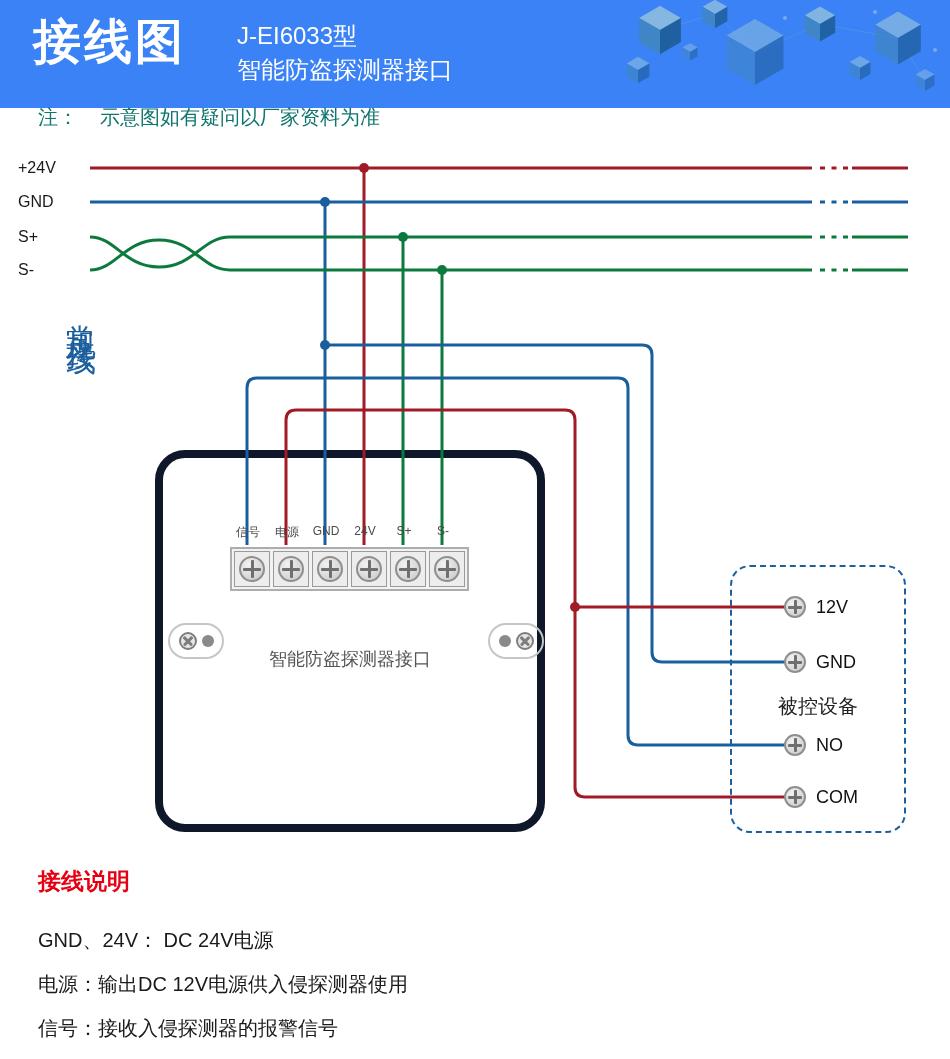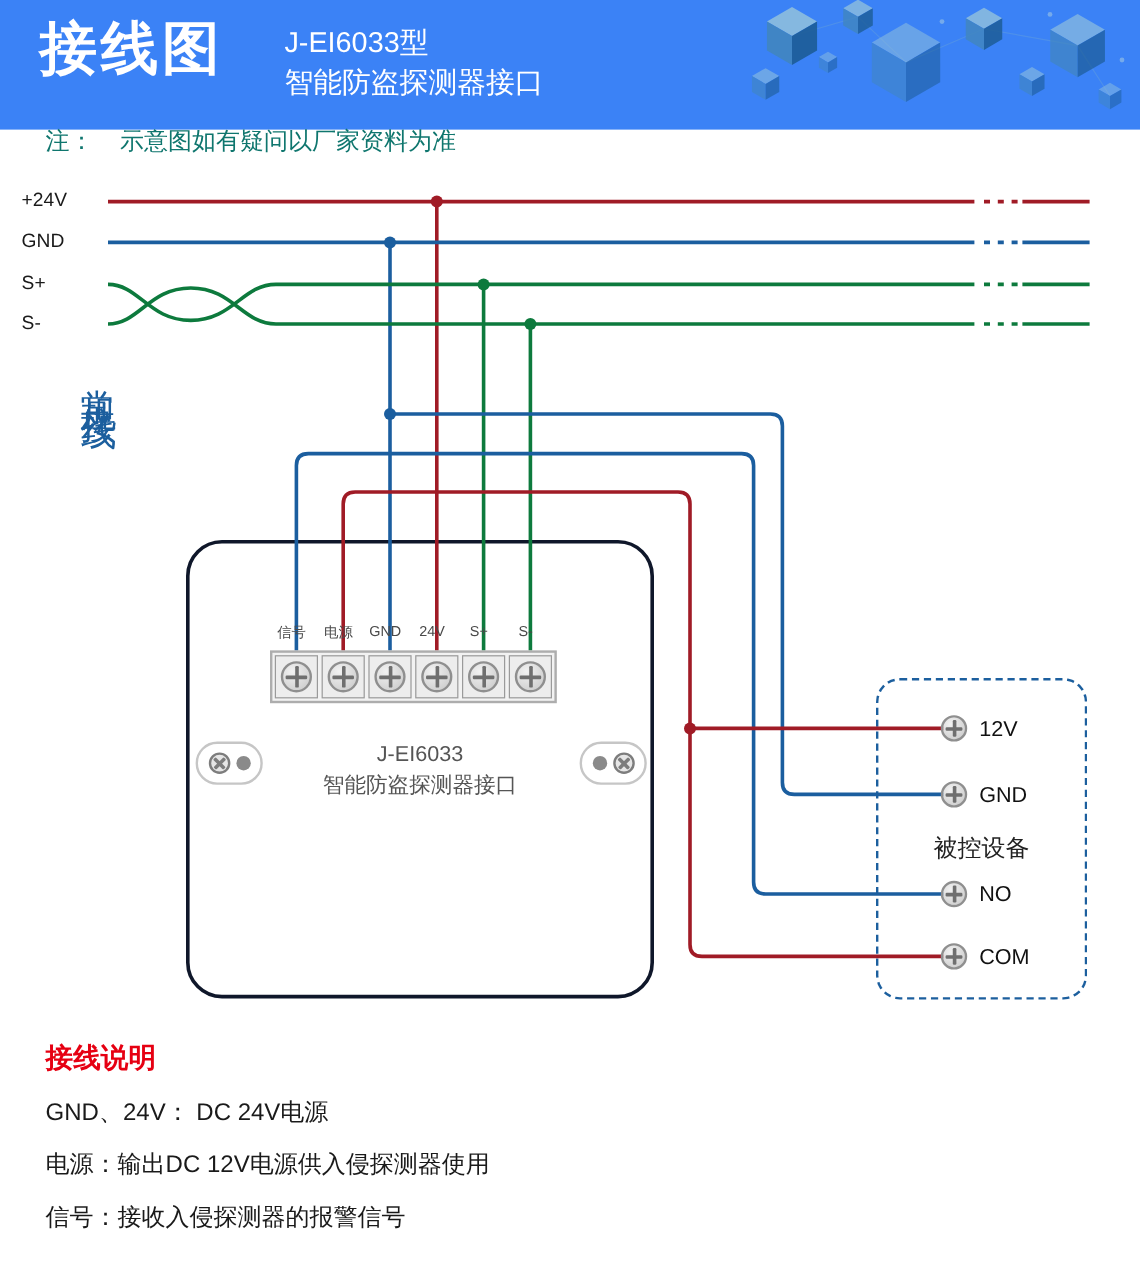--- a/index.html
+++ b/index.html
@@ -18,21 +18,21 @@
   
   .bus-label{position:absolute;left:18px;width:68px;text-align:left;font-size:16px;color:#1a1a1a;}
   
   .mode-label{
     position:absolute;left:60px;top:300px;
     writing-mode:vertical-rl;text-orientation:upright;
     font-size:30px;letter-spacing:7px;color:#1c5f9e;font-weight:500;
   }
   
   .device-box{position:absolute;left:155px;top:450px;width:390px;height:382px;
-    border:3px solid #0f172a;border-radius:30px;background:transparent;box-sizing:border-box;}
+    border:8px solid #0f172a;border-radius:30px;background:transparent;box-sizing:border-box;}
   .terminal-labels{position:absolute;left:67px;top:66px;display:flex;gap:3px;z-index:6;}
   .terminal-labels .tlabel{width:36px;text-align:center;font-size:12px;color:#4a4a4a;white-space:nowrap;}
   .terminal-strip{position:absolute;left:67px;top:89px;display:flex;gap:3px;padding:2px;
     border:2px solid #adadad;background:#f2f2f2;z-index:6;}
   .terminal{width:36px;height:36px;box-sizing:border-box;border:1.5px solid #9a9a9a;background:#ededed;
     display:flex;align-items:center;justify-content:center;}
   .screw{width:26px;height:26px;border-radius:50%;box-sizing:border-box;
     background:radial-gradient(circle at 35% 30%, #f2f2f2, #c7c7c7);
     border:2px solid #8f8f8f;position:relative;}
   .screw::before{content:"";position:absolute;left:2px;right:2px;top:50%;height:3px;margin-top:-1.5px;background:#6f6f6f;border-radius:1px;}
@@ -52,21 +52,21 @@
   
   .controlled-box{position:absolute;left:730px;top:565px;width:176px;height:268px;box-sizing:border-box;
     border:2px dashed #1c5f9e;border-radius:20px;}
   .cb-screw{position:absolute;left:52px;z-index:6;}
   .cb-label{position:absolute;left:84px;z-index:6;font-size:18px;font-weight:500;color:#111;line-height:22px;text-align:right;}
   .cb-title{position:absolute;left:0;top:126px;width:100%;text-align:center;z-index:6;font-size:20px;color:#222;font-weight:500;}
   
   .wires{position:absolute;left:0;top:0;width:950px;height:1059px;z-index:5;pointer-events:none;}
   
   .legend{position:absolute;left:38px;top:866px;}
-  .legend h2{margin:0 0 16px 0;font-size:23px;color:#e60012;font-weight:bold;}
+  .legend h2{margin:0 0 30px 0;font-size:23px;color:#e60012;font-weight:bold;}
   .legend p{margin:0 0 17px 0;font-size:20px;color:#1a1a1a;}
 </style>
 </head>
 <body>
 
 <div class="page">
 
   <header class="banner">
     <div class="banner-title">接线图</div>
     <div class="banner-sub">
@@ -130,21 +130,20 @@
       <div class="terminal">
           <div class="screw"></div>
         </div>
       <div class="terminal">
           <div class="screw"></div>
         </div>
       <div class="terminal">
           <div class="screw"></div>
         </div>
     </div>
-    <div class="device-model">J-EI6033</div>
     <div class="device-name">智能防盗探测器接口</div>
     <div class="mount left">
       <div class="x-screw"></div>
       <div class="mount-dot"></div>
     </div>
     <div class="mount right">
       <div class="mount-dot"></div>
       <div class="x-screw"></div>
     </div>
   </div>

